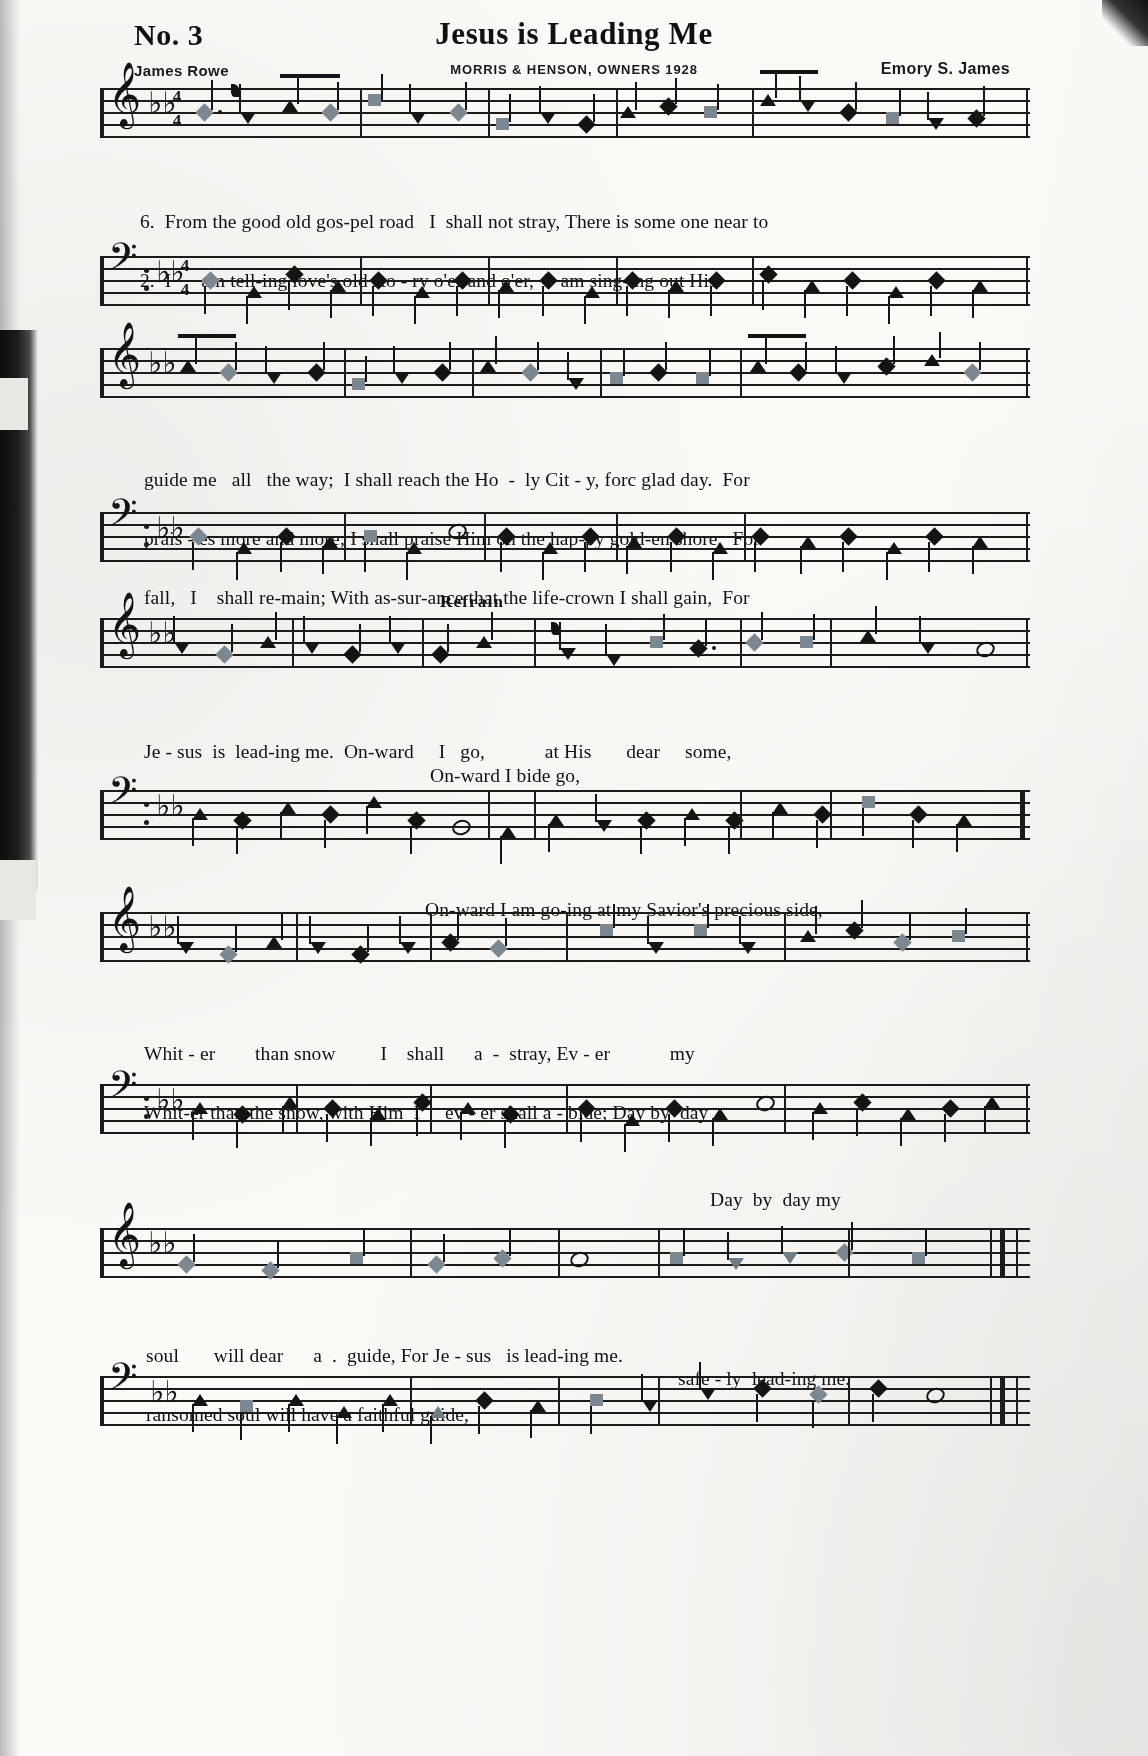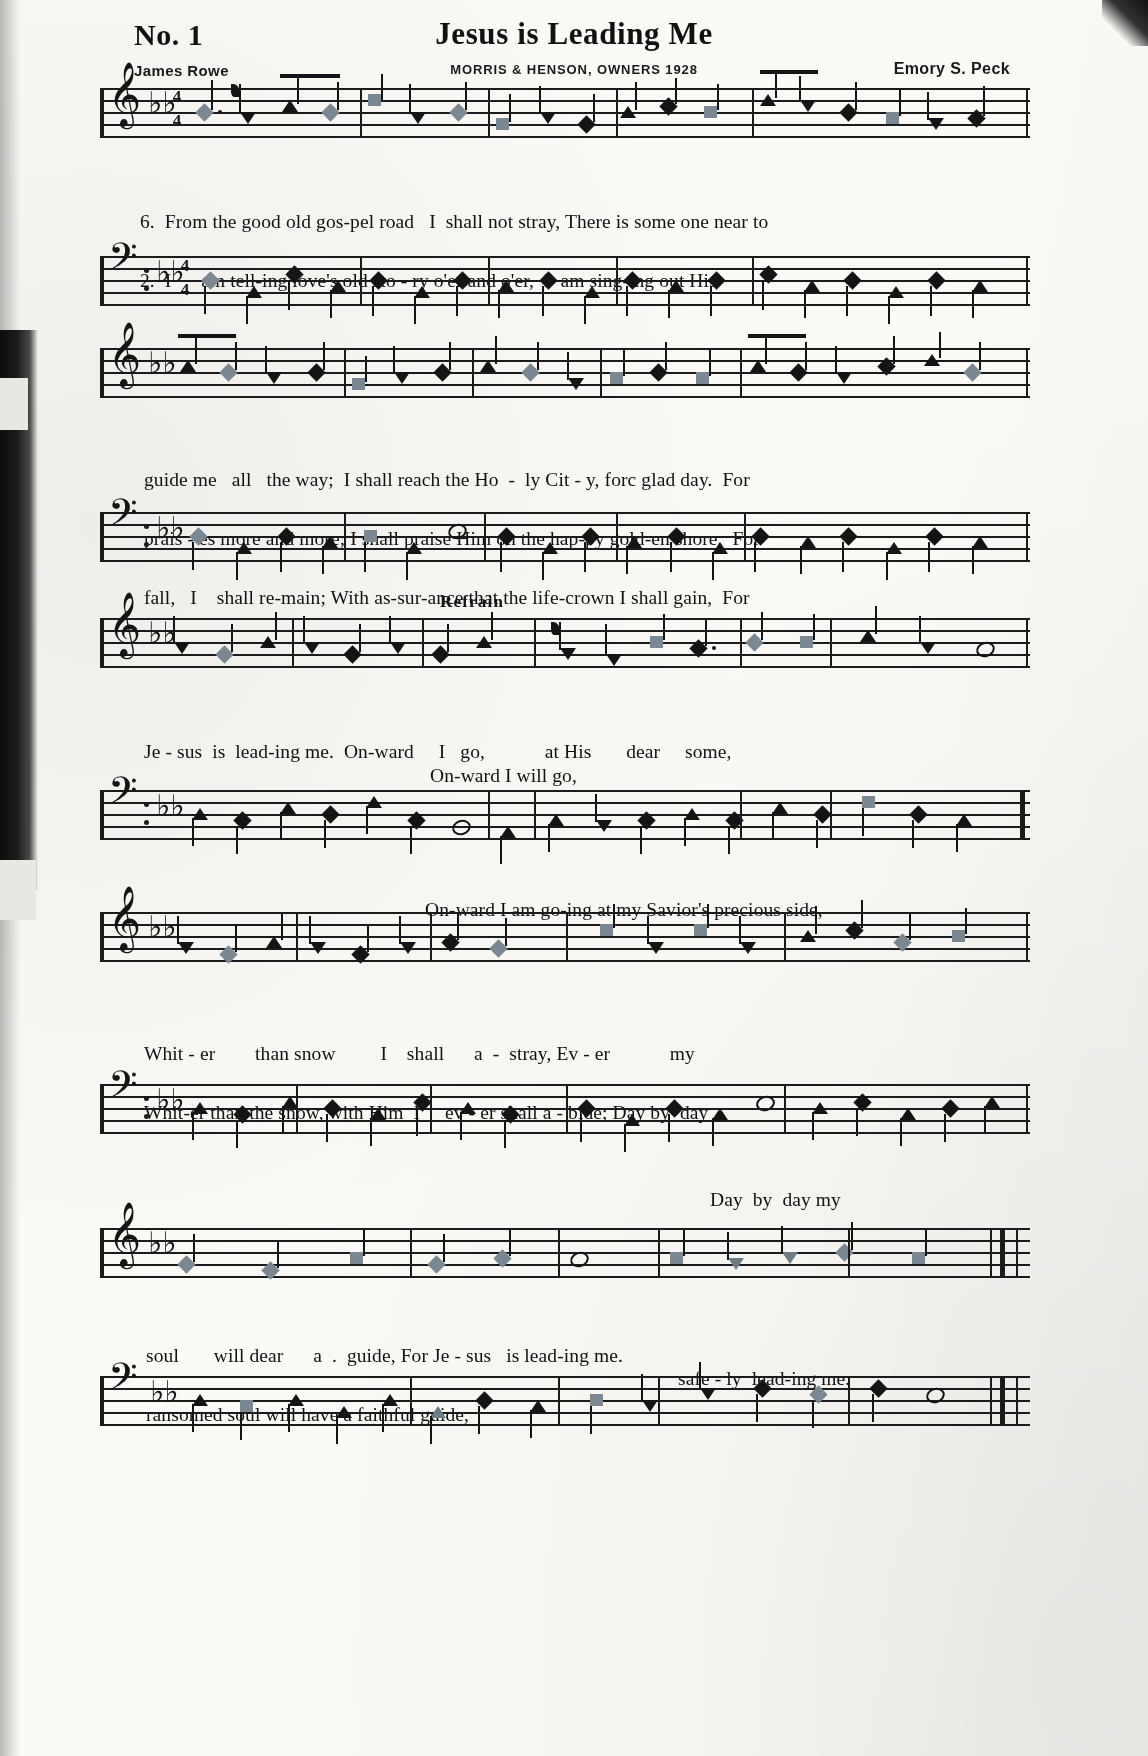--- a/index.html
+++ b/index.html
@@ -246,24 +246,24 @@
 <body>
 
 <div id="page">
   <div class="scan-noise"></div>
   <div class="gutter2"></div>
   <div class="gutter"></div>
   <div class="corner-curl"></div>
   <div class="edge-mark" style="left:0px;top:378px;width:28px;height:52px;"></div>
   <div class="edge-mark" style="left:0px;top:860px;width:36px;height:60px;"></div>
 
-  <div class="hdr-number">No. 1</div>
+  <div class="hdr-number">No. 3</div>
   <div class="hdr-title">Jesus is Leading Me</div>
   <div class="hdr-lyricist">James Rowe</div>
-  <div class="hdr-composer">Emory S. Peck</div>
+  <div class="hdr-composer">Emory S. James</div>
   <div class="hdr-copyright">MORRIS &amp; HENSON, OWNERS   1928</div>
 
   <div class="system" id="sys1" style="left:100px; top:88px; width:930px; height:230px;">
 
     <div class="staff" style="top:0px;">
       <div class="line" style="top:0px;"></div>
       <div class="line" style="top:12px;"></div>
       <div class="line" style="top:24px;"></div>
       <div class="line" style="top:36px;"></div>
       <div class="line" style="top:48px;"></div>
@@ -746,21 +746,21 @@
     <div class="barline" style="left:322px; top:0px; height:50px;"></div>
     <div class="barline" style="left:434px; top:0px; height:50px;"></div>
     <div class="barline" style="left:640px; top:0px; height:50px;"></div>
     <div class="barline" style="left:730px; top:0px; height:50px;"></div>
     <div class="barline" style="left:926px; top:0px; height:50px;"></div>
 
     <div class="lyrics" style="left:44px; top:86px;">
       <div class="lyr-line">Je - sus  is  lead-ing me.  On-ward     I   go,            at His       dear     some,</div>
     </div>
     <div class="lyrics" style="left:330px; top:110px;">
-      <div class="lyr-line">On-ward I will go,</div>
+      <div class="lyr-line">On-ward I bide go,</div>
     </div>
 
     <div class="staff" style="top:172px;">
       <div class="line" style="top:0px;"></div>
       <div class="line" style="top:12px;"></div>
       <div class="line" style="top:24px;"></div>
       <div class="line" style="top:36px;"></div>
       <div class="line" style="top:48px;"></div>
     </div>
     <div class="brace-l" style="left:0px; top:172px; height:50px;"></div>

